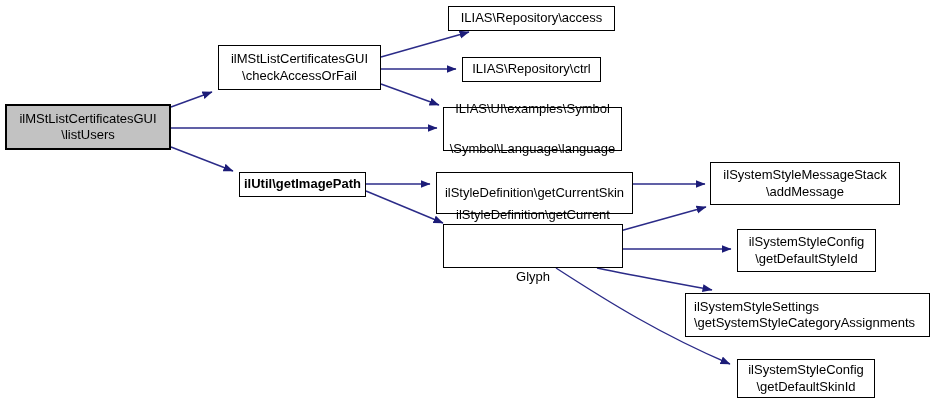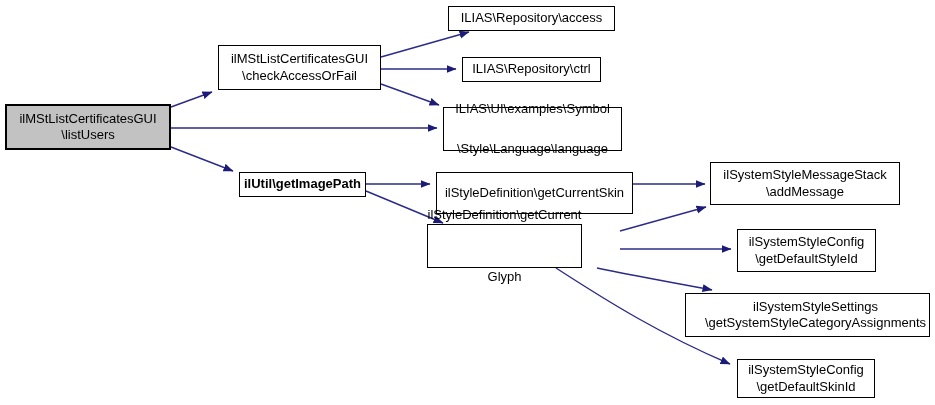--- a/index.html
+++ b/index.html
@@ -6,36 +6,36 @@
   body{
     width:935px;height:405px;background:#ffffff;
     font-family:"Liberation Sans","DejaVu Sans",sans-serif;
     position:relative;overflow:hidden;
   }
   .canvas{position:absolute;inset:0;width:935px;height:405px;}
   svg.edges{position:absolute;left:0;top:0;width:935px;height:405px;pointer-events:none;}
   .node{
     position:absolute;box-sizing:border-box;
     border:1px solid #000000;background:#ffffff;
-    display:flex;flex-direction:column;justify-content:center;align-items:center;
+    display:flex;flex-direction:column;justify-content:center;
     font-size:13px;line-height:16.5px;color:#000000;text-align:center;
     white-space:nowrap;cursor:pointer;
   }
   .node .l:empty{display:none;}
   .node.highlight{background:#c2c2c2;border-width:2px;cursor:default;}
-  .node.align-left{align-items:center;text-align:left;padding-left:16px;}
+  .node.align-left{align-items:flex-start;text-align:left;padding-left:8px;}
   
   .n-listUsers          {left:5px;   top:104px; width:166px; height:46px;}
   .n-checkAccessOrFail  {left:218px; top:45px;  width:163px; height:45px;}
   .n-repoAccess         {left:448px; top:6px;   width:167px; height:25px;}
   .n-repoCtrl           {left:462px; top:57px;  width:139px; height:25px;}
   .n-language           {left:443px; top:107px; width:179px; height:44px;gap:24px;}
   .n-getImagePath       {left:239px; top:172px; width:127px; height:25px;font-weight:bold;}
   .n-getCurrentSkin     {left:436px; top:172px; width:197px; height:42px;}
-  .n-getCurrentStyle    {left:427px; top:224px; width:155px; height:44px;gap:45px;}
+  .n-getCurrentStyle    {left:443px; top:224px; width:180px; height:44px;gap:45px;}
   .n-addMessage         {left:710px; top:162px; width:190px; height:43px;}
   .n-getDefaultStyleId  {left:737px; top:229px; width:139px; height:43px;}
   .n-categoryAssign     {left:685px; top:293px; width:245px; height:44px;}
   .n-getDefaultSkinId   {left:737px; top:359px; width:138px; height:39px;}
 </style>
 </head>
 <body>
 
 <div class="canvas">
 
@@ -77,21 +77,21 @@
 
   </div>
 
   <div class="node n-repoCtrl">
     <span class="l">ILIAS\Repository\ctrl</span>
 
   </div>
 
   <div class="node n-language">
     <span class="l">ILIAS\UI\examples\Symbol</span>
-    <span class="l">\Style\Language\language</span>
+    <span class="l">\Symbol\Language\language</span>
   </div>
 
   <div class="node n-getImagePath">
     <span class="l">ilUtil\getImagePath</span>
 
   </div>
 
   <div class="node n-getCurrentSkin">
     <span class="l">ilStyleDefinition\getCurrentSkin</span>
 

